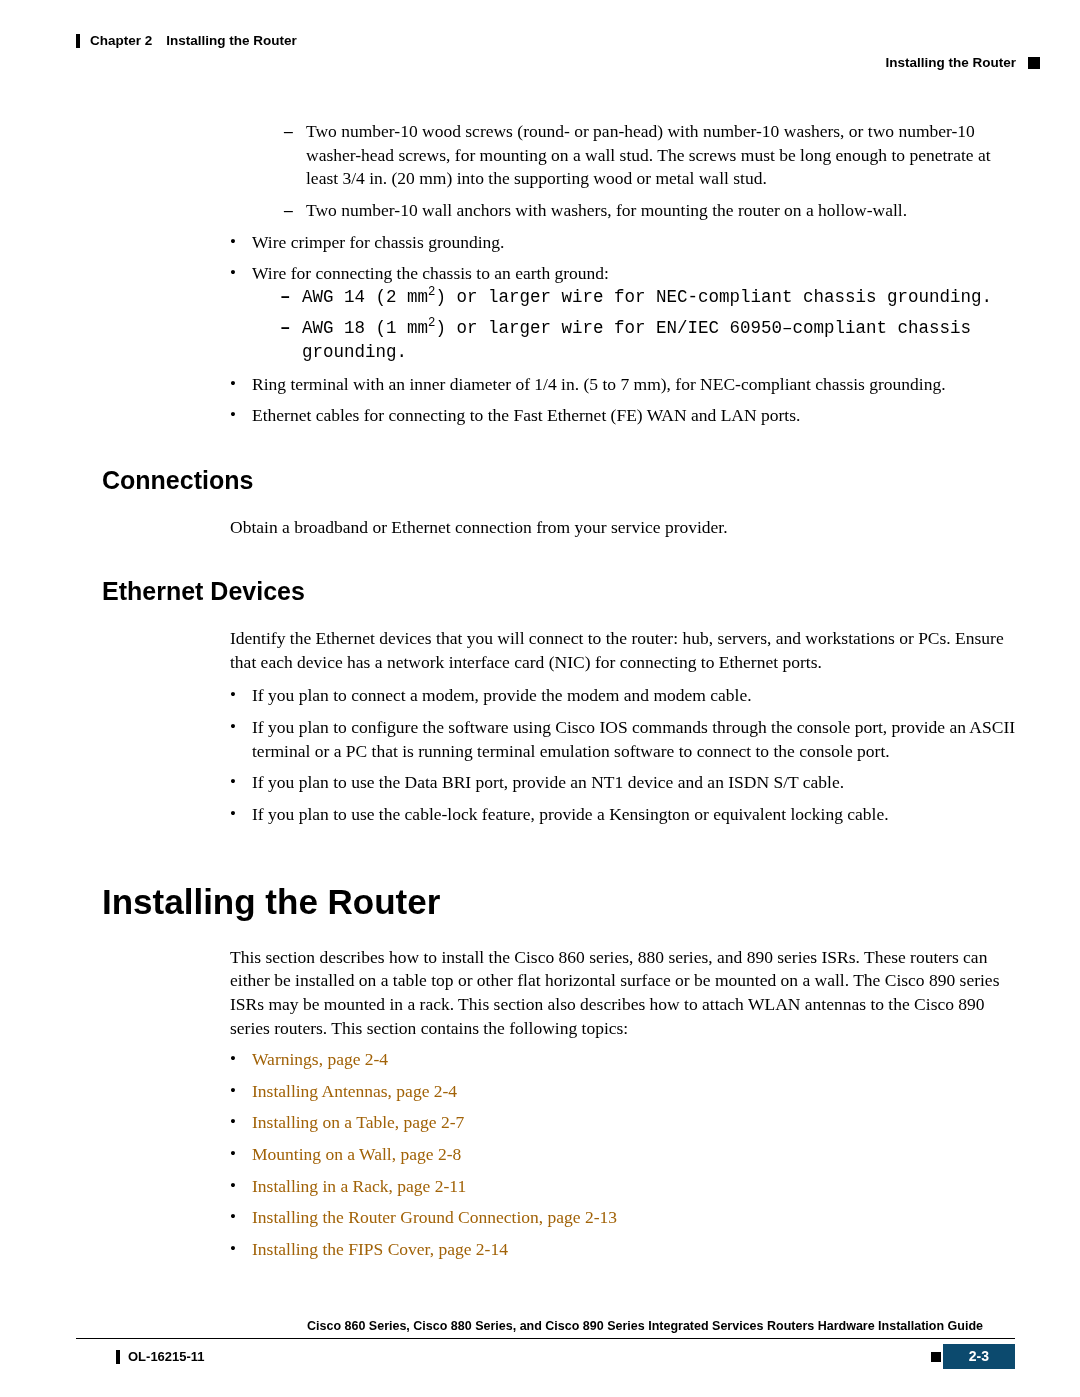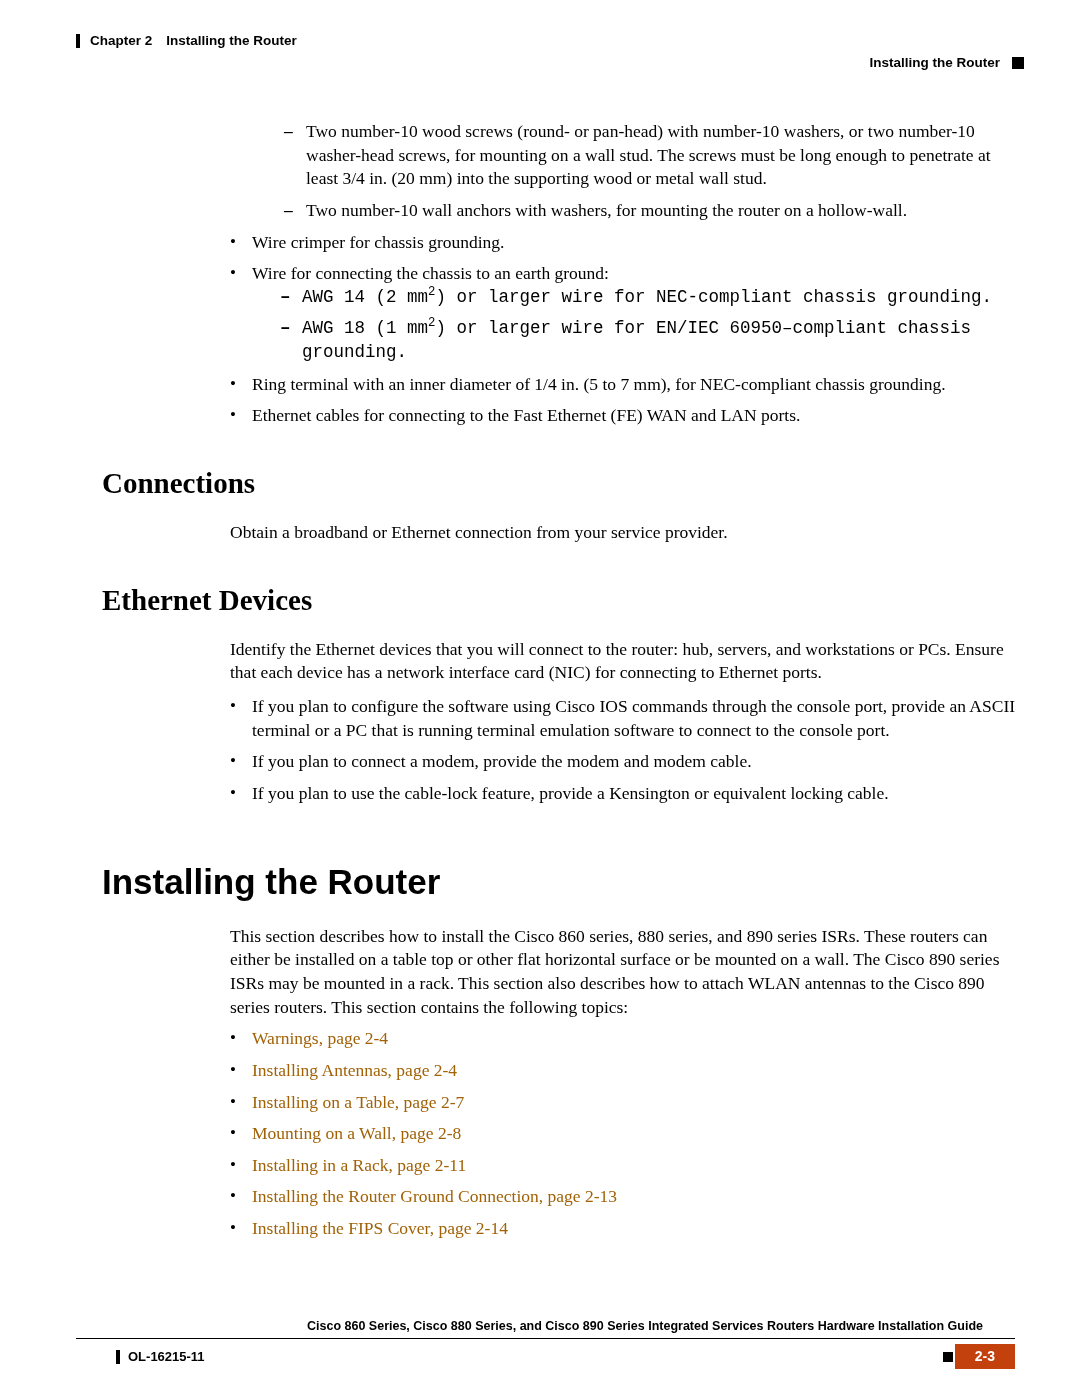--- a/index.html
+++ b/index.html
@@ -10,21 +10,21 @@
       font-family: "Times New Roman", Times, serif;
       font-size: 17.5px;
       line-height: 1.35;
       position: relative;
       color: #000;
     }
     .page-header {
       position: absolute;
       top: 32px;
       left: 76px;
-      right: 56px;
+      right: 40px;
       font-family: Arial, Helvetica, sans-serif;
     }
     .header-left {
       display: flex;
       align-items: center;
       font-weight: bold;
       font-size: 13.5px;
     }
     .header-bar-left {
       width: 4px;
@@ -52,23 +52,23 @@
       top: 120px;
       left: 102px;
       right: 56px;
     }
     ul { list-style: none; }
     .bullet-lvl1 > li { position: relative; padding-left: 22px; margin-left: 128px; margin-bottom: 8px; }
     .bullet-lvl1 > li::before { content: "•"; position: absolute; left: 0; top: 0; font-size: 17px; }
     .bullet-lvl2 > li { position: relative; padding-left: 22px; margin-left: 28px; margin-bottom: 8px; }
     .bullet-lvl2 > li::before { content: "–"; position: absolute; left: 0; top: 0; font-weight: bold; }
     .h2 {
-      font-family: Liberation Serif, serif;
-      font-weight: bold;
-      font-size: 29px;
+      font-family: Liberation Sans, sans-serif;
+      font-weight: bold;
+      font-size: 25px;
       margin-top: 36px;
       margin-bottom: 18px;
       margin-left: 0;
     }
     .h1 {
       font-family: Arial, Helvetica, sans-serif;
       font-weight: bold;
       font-size: 35px;
       margin-top: 52px;
       margin-bottom: 20px;
@@ -106,23 +106,23 @@
       font-size: 13px;
       padding-left: 40px;
     }
     .footer-bar {
       width: 4px;
       height: 14px;
       background: #000;
       margin-right: 8px;
     }
     .page-num-box {
-      background: #c2410c;
+      background: #0c4a6e;
       color: #fff;
-      padding: 3px 20px;
+      padding: 3px 26px;
       font-weight: bold;
       font-size: 14px;
       font-family: Arial, sans-serif;
     }
     .footer-right {
       display: flex;
       align-items: center;
     }
     .footer-end-marker {
       width: 10px;
@@ -165,22 +165,23 @@
     <li>Ring terminal with an inner diameter of 1/4 in. (5 to 7 mm), for NEC-compliant chassis grounding.</li>
     <li>Ethernet cables for connecting to the Fast Ethernet (FE) WAN and LAN ports.</li>
   </ul>
 
   <div class="h2">Connections</div>
   <p class="para">Obtain a broadband or Ethernet connection from your service provider.</p>
 
   <div class="h2">Ethernet Devices</div>
   <p class="para">Identify the Ethernet devices that you will connect to the router: hub, servers, and workstations or PCs. Ensure that each device has a network interface card (NIC) for connecting to Ethernet ports.</p>
   <ul class="bullet-lvl1" style="margin-top:10px;">
+    <li>If you plan to connect a modem, provide the modem and modem cable.</li>
     <li>If you plan to configure the software using Cisco IOS commands through the console port, provide an ASCII terminal or a PC that is running terminal emulation software to connect to the console port.</li>
-    <li>If you plan to connect a modem, provide the modem and modem cable.</li>
+    <li>If you plan to use the Data BRI port, provide an NT1 device and an ISDN S/T cable.</li>
     <li>If you plan to use the cable-lock feature, provide a Kensington or equivalent locking cable.</li>
   </ul>
 
   <div class="h1">Installing the Router</div>
   <p class="para">This section describes how to install the Cisco 860 series, 880 series, and 890 series ISRs. These routers can either be installed on a table top or other flat horizontal surface or be mounted on a wall. The Cisco 890 series ISRs may be mounted in a rack. This section also describes how to attach WLAN antennas to the Cisco 890 series routers. This section contains the following topics:</p>
   <ul class="bullet-lvl1" style="margin-top:8px;">
     <li><span class="link">Warnings, page 2-4</span></li>
     <li><span class="link">Installing Antennas, page 2-4</span></li>
     <li><span class="link">Installing on a Table, page 2-7</span></li>
     <li><span class="link">Mounting on a Wall, page 2-8</span></li>

